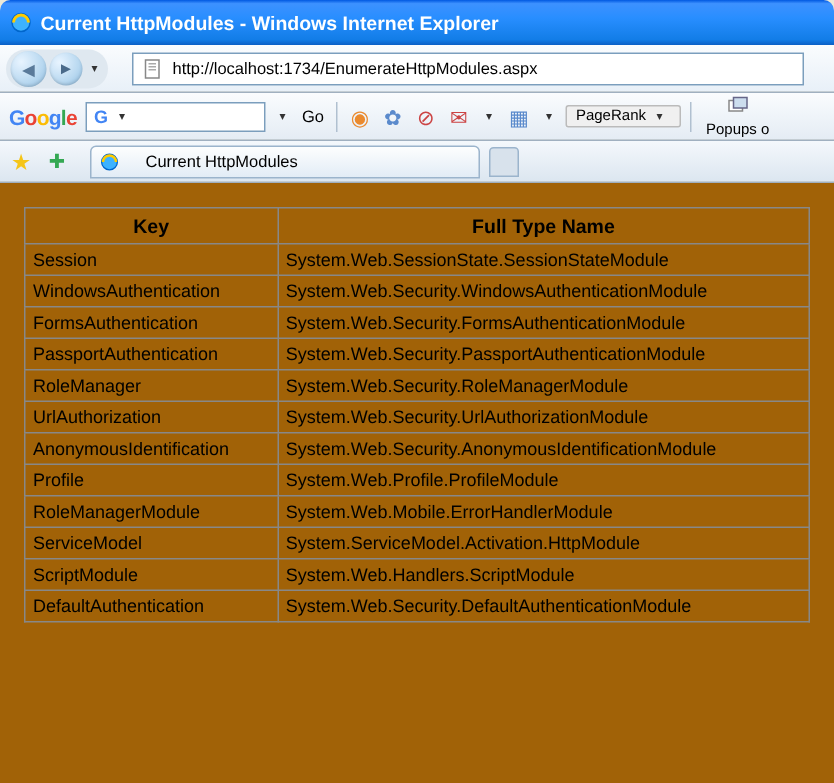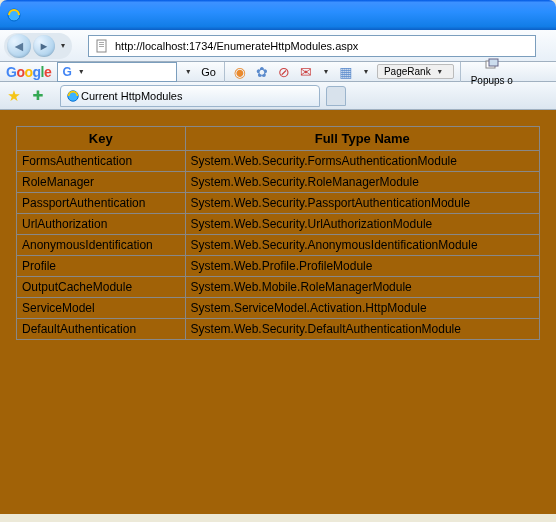--- a/index.html
+++ b/index.html
@@ -71,21 +71,21 @@
     .addr input {
       flex: 1;
       border: none;
       outline: none;
       font-size: 11px;
       font-family: Tahoma, Arial, sans-serif;
       padding: 0 2px;
     }
     .google-row {
       background: linear-gradient(to bottom, #fafcfe 0%, #e4ecf4 100%);
-      height: 20px;
+      height: 32px;
       display: flex;
       align-items: center;
       padding: 0 4px;
       border-bottom: 1px solid #a0b0c0;
       gap: 4px;
     }
     .google-logo {
       font-size: 14px;
       font-weight: bold;
       letter-spacing: -0.5px;
@@ -160,21 +160,21 @@
     }
     .tab {
       background: linear-gradient(to bottom, #fdfefe 0%, #e2ecf6 100%);
       border: 1px solid #9bb4cc;
       border-radius: 4px 4px 0 0;
       height: 22px;
       display: flex; align-items: center;
       padding: 0 10px 0 4px;
       margin-left: 8px;
       min-width: 260px;
-      gap: 0;
+      gap: 16px;
     }
     .tab .ie-small {
       width: 16px; height: 16px;
       display: flex; align-items: center; justify-content: center;
     }
     .blank-tab {
       width: 20px; height: 20px;
       background: #d8e2ec;
       border: 1px solid #9bb4cc;
       border-radius: 3px 3px 0 0;
@@ -210,20 +210,21 @@
 </head>
 <body>
 
 <div class="titlebar">
   <span class="ie-icon">
     <svg width="16" height="16" viewBox="0 0 16 16">
         <circle cx="8" cy="8" r="6" fill="#3db2ff" stroke="#0066cc" stroke-width="1"></circle>
         <path d="M3 8 A5 5 0 0 1 13 8" fill="none" stroke="#ffcc00" stroke-width="2"></path>
       </svg>
   </span>
+  <span>Current HttpModules - Windows Internet Explorer</span>
 </div>
 
 <div class="nav-row">
   <div class="navbtns">
     <div class="navbtn">
         <span class="arrow-lg">◄</span>
       </div>
     <div class="navbtn small">
         <span class="arrow">►</span>
       </div>
@@ -292,50 +293,62 @@
 <div class="content">
   <table class="modules">
     <thead>
       <tr>
         <th>Key</th>
         <th>Full Type Name</th>
       </tr>
     </thead>
     <tbody id="modules-body">
         <tr>
+          <td>Session</td>
+          <td>System.Web.SessionState.SessionStateModule</td>
+        </tr>
+        <tr>
+          <td>WindowsAuthentication</td>
+          <td>System.Web.Security.WindowsAuthenticationModule</td>
+        </tr>
+        <tr>
           <td>FormsAuthentication</td>
           <td>System.Web.Security.FormsAuthenticationModule</td>
         </tr>
         <tr>
+          <td>PassportAuthentication</td>
+          <td>System.Web.Security.PassportAuthenticationModule</td>
+        </tr>
+        <tr>
           <td>RoleManager</td>
           <td>System.Web.Security.RoleManagerModule</td>
         </tr>
         <tr>
-          <td>PassportAuthentication</td>
-          <td>System.Web.Security.PassportAuthenticationModule</td>
-        </tr>
-        <tr>
           <td>UrlAuthorization</td>
           <td>System.Web.Security.UrlAuthorizationModule</td>
         </tr>
         <tr>
           <td>AnonymousIdentification</td>
           <td>System.Web.Security.AnonymousIdentificationModule</td>
         </tr>
         <tr>
           <td>Profile</td>
           <td>System.Web.Profile.ProfileModule</td>
         </tr>
         <tr>
-          <td>OutputCacheModule</td>
-          <td>System.Web.Mobile.RoleManagerModule</td>
+          <td>RoleManagerModule</td>
+          <td>System.Web.Mobile.ErrorHandlerModule</td>
         </tr>
         <tr>
           <td>ServiceModel</td>
           <td>System.ServiceModel.Activation.HttpModule</td>
         </tr>
         <tr>
+          <td>ScriptModule</td>
+          <td>System.Web.Handlers.ScriptModule</td>
+        </tr>
+        <tr>
           <td>DefaultAuthentication</td>
           <td>System.Web.Security.DefaultAuthenticationModule</td>
         </tr>
       </tbody>
   </table>
 </div>
 
 </body></html>

